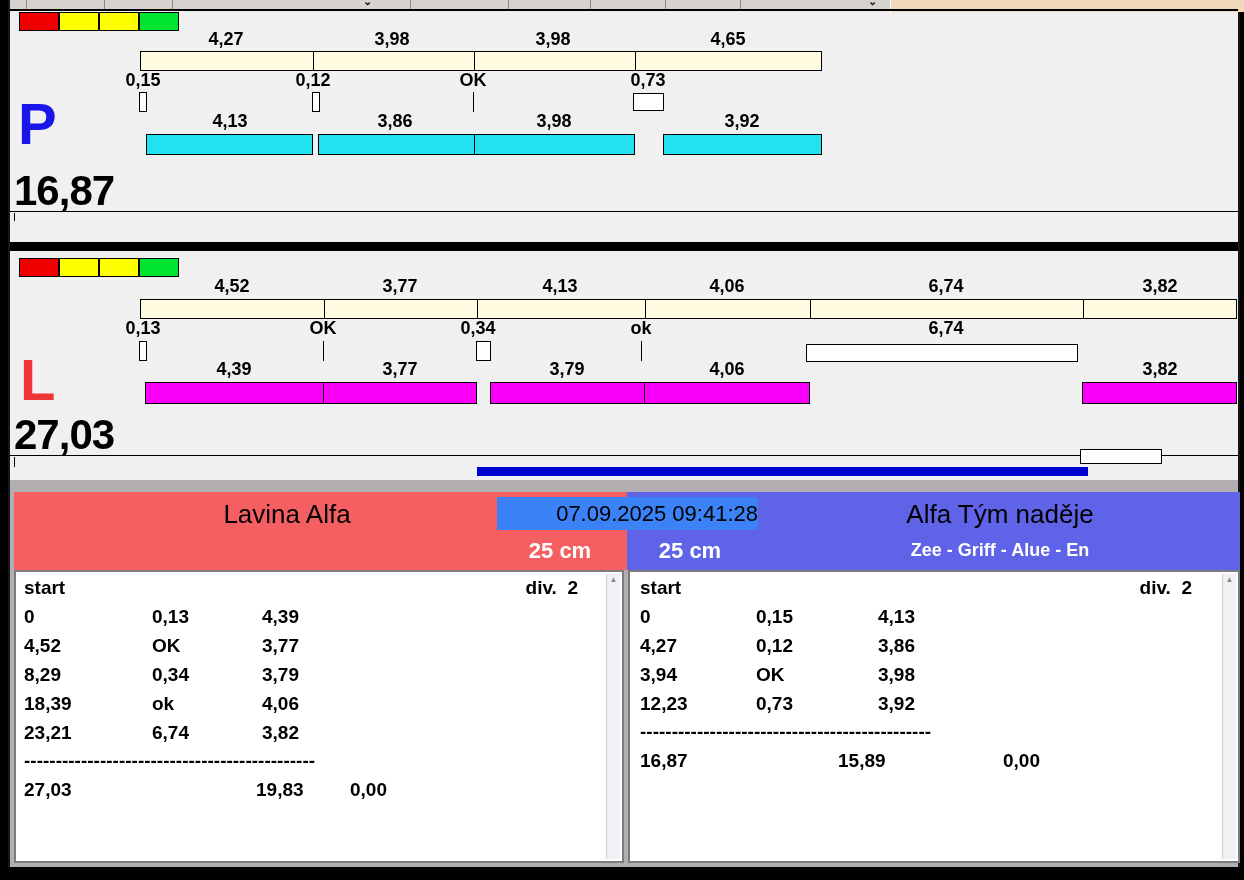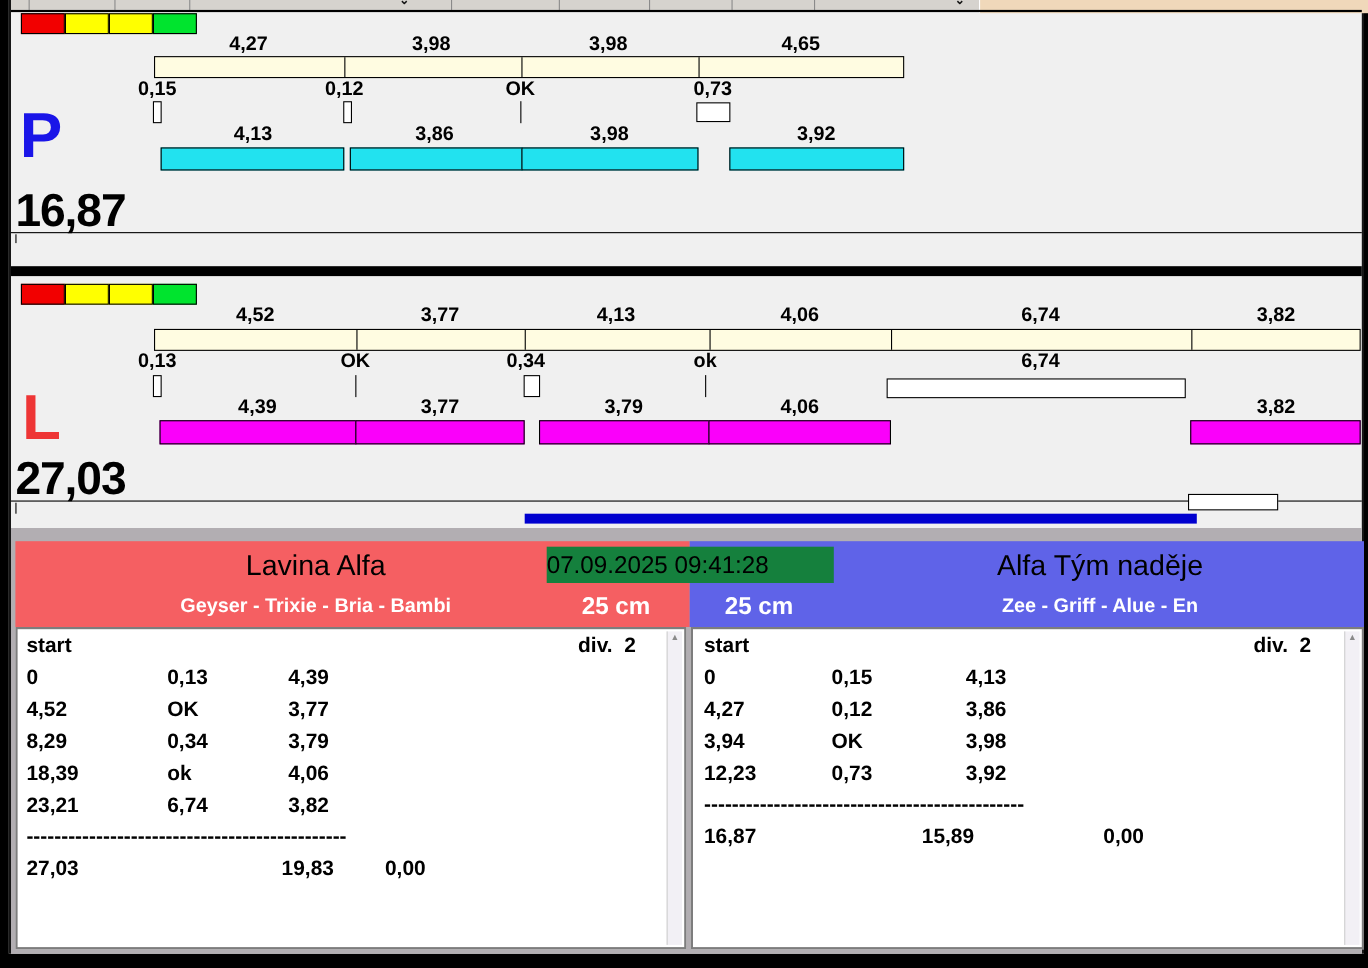--- a/index.html
+++ b/index.html
@@ -30,22 +30,22 @@
   .xtick{position:absolute;width:1px;height:20px;background:#000;}
   .lane-letter{position:absolute;font-weight:bold;font-size:58px;line-height:56px;}
   .lane-total{position:absolute;font-weight:bold;font-size:42px;color:#000;line-height:42px;letter-spacing:-1px;}
   
   .hdr{position:absolute;top:492px;width:613px;height:78px;}
   .hdr-red{background:#f55f62;}
   .hdr-blue{background:#5f63e8;}
   .team-name{position:absolute;top:500px;font-weight:normal;font-size:26px;color:#000;text-align:center;line-height:28px;}
   .team-dogs{position:absolute;top:540px;font-weight:bold;font-size:18px;color:#fff;text-align:center;}
   .height-lbl{position:absolute;top:538px;width:120px;font-weight:bold;font-size:22px;color:#fff;text-align:center;}
-  .clock{position:absolute;left:497px;top:497px;width:261px;height:33px;background:#15803d;color:#000;
-         font-size:22px;text-align:left;line-height:33px;z-index:5;}
+  .clock{position:absolute;left:497px;top:497px;width:261px;height:33px;background:#3b82f6;color:#000;
+         font-size:22px;text-align:right;line-height:33px;z-index:5;}
   .tablebox{position:absolute;top:570px;height:293px;background:#fff;border:2px solid #7d7d7d;box-sizing:border-box;}
   .trow{position:absolute;font-weight:bold;font-size:19px;color:#000;white-space:pre;line-height:22px;}
   .scrollbar{position:absolute;top:2px;width:13px;background:#f2f0f5;border-left:1px solid #cfcfcf;}
   .scroll-arrow{position:absolute;top:1px;left:0;width:13px;text-align:center;font-size:8px;color:#8a8a8a;line-height:10px;}
   .progress{position:absolute;left:477px;top:467px;width:611px;height:9px;background:#0000cf;}
   .ltick{position:absolute;width:1px;background:#000;}
 </style>
 </head>
 <body>
 
@@ -168,21 +168,20 @@
     <div class="xbox" style="left:1080px;top:449px;width:82px;height:15px;z-index:3"></div>
     <div class="progress"></div>
   </div>
 
   <div class="gray-zone"></div>
 
   <div class="hdr hdr-red" style="left:14px"></div>
   <div class="hdr hdr-blue" style="left:627px;width:613px"></div>
 
   <div class="team-name" style="left:14px;width:546px">Lavina Alfa</div>
-  <div class="team-dogs" style="left:14px;width:546px">Geyser - Trixie - Bria - Bambi</div>
   <div class="height-lbl" style="left:500px">25 cm</div>
 
   <div class="team-name" style="left:760px;width:480px">Alfa Tým naděje</div>
   <div class="team-dogs" style="left:760px;width:480px">Zee - Griff - Alue - En</div>
   <div class="height-lbl" style="left:630px">25 cm</div>
 
   <div class="clock">07.09.2025 09:41:28</div>
 
   <div class="tablebox" style="left:14px;width:610px">
     <div class="trow" style="left:8px;top:5px">start</div>

